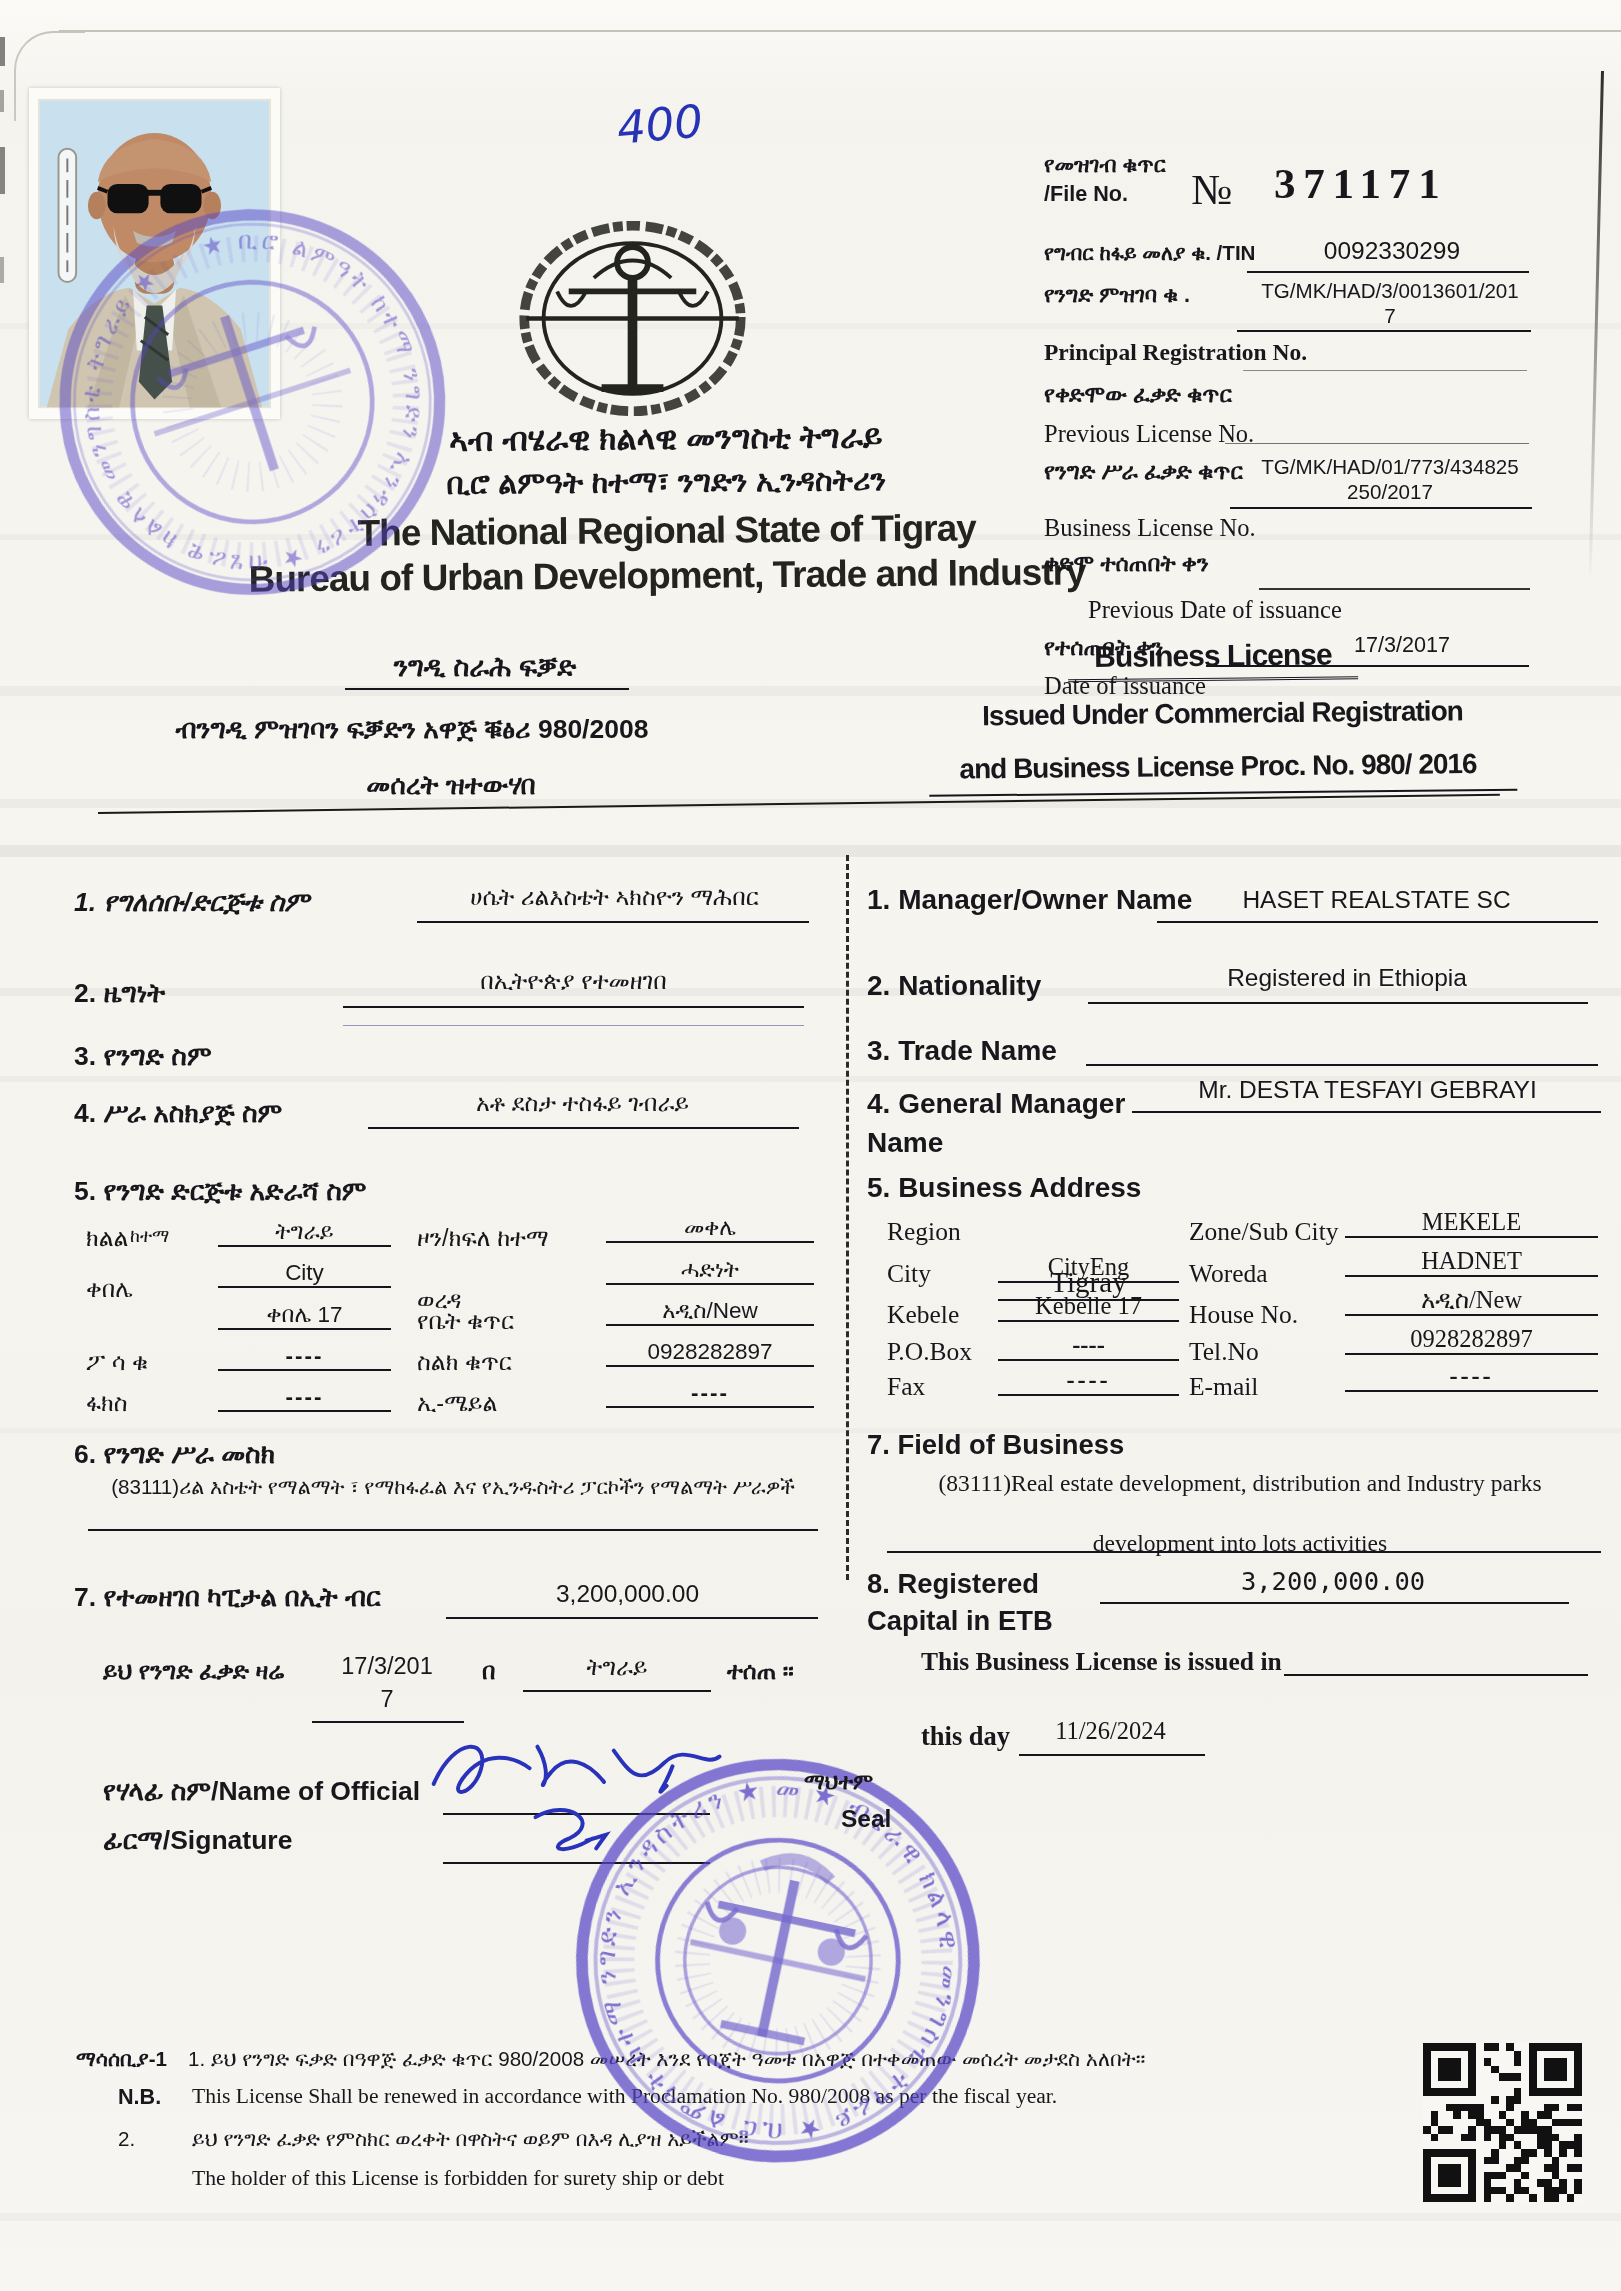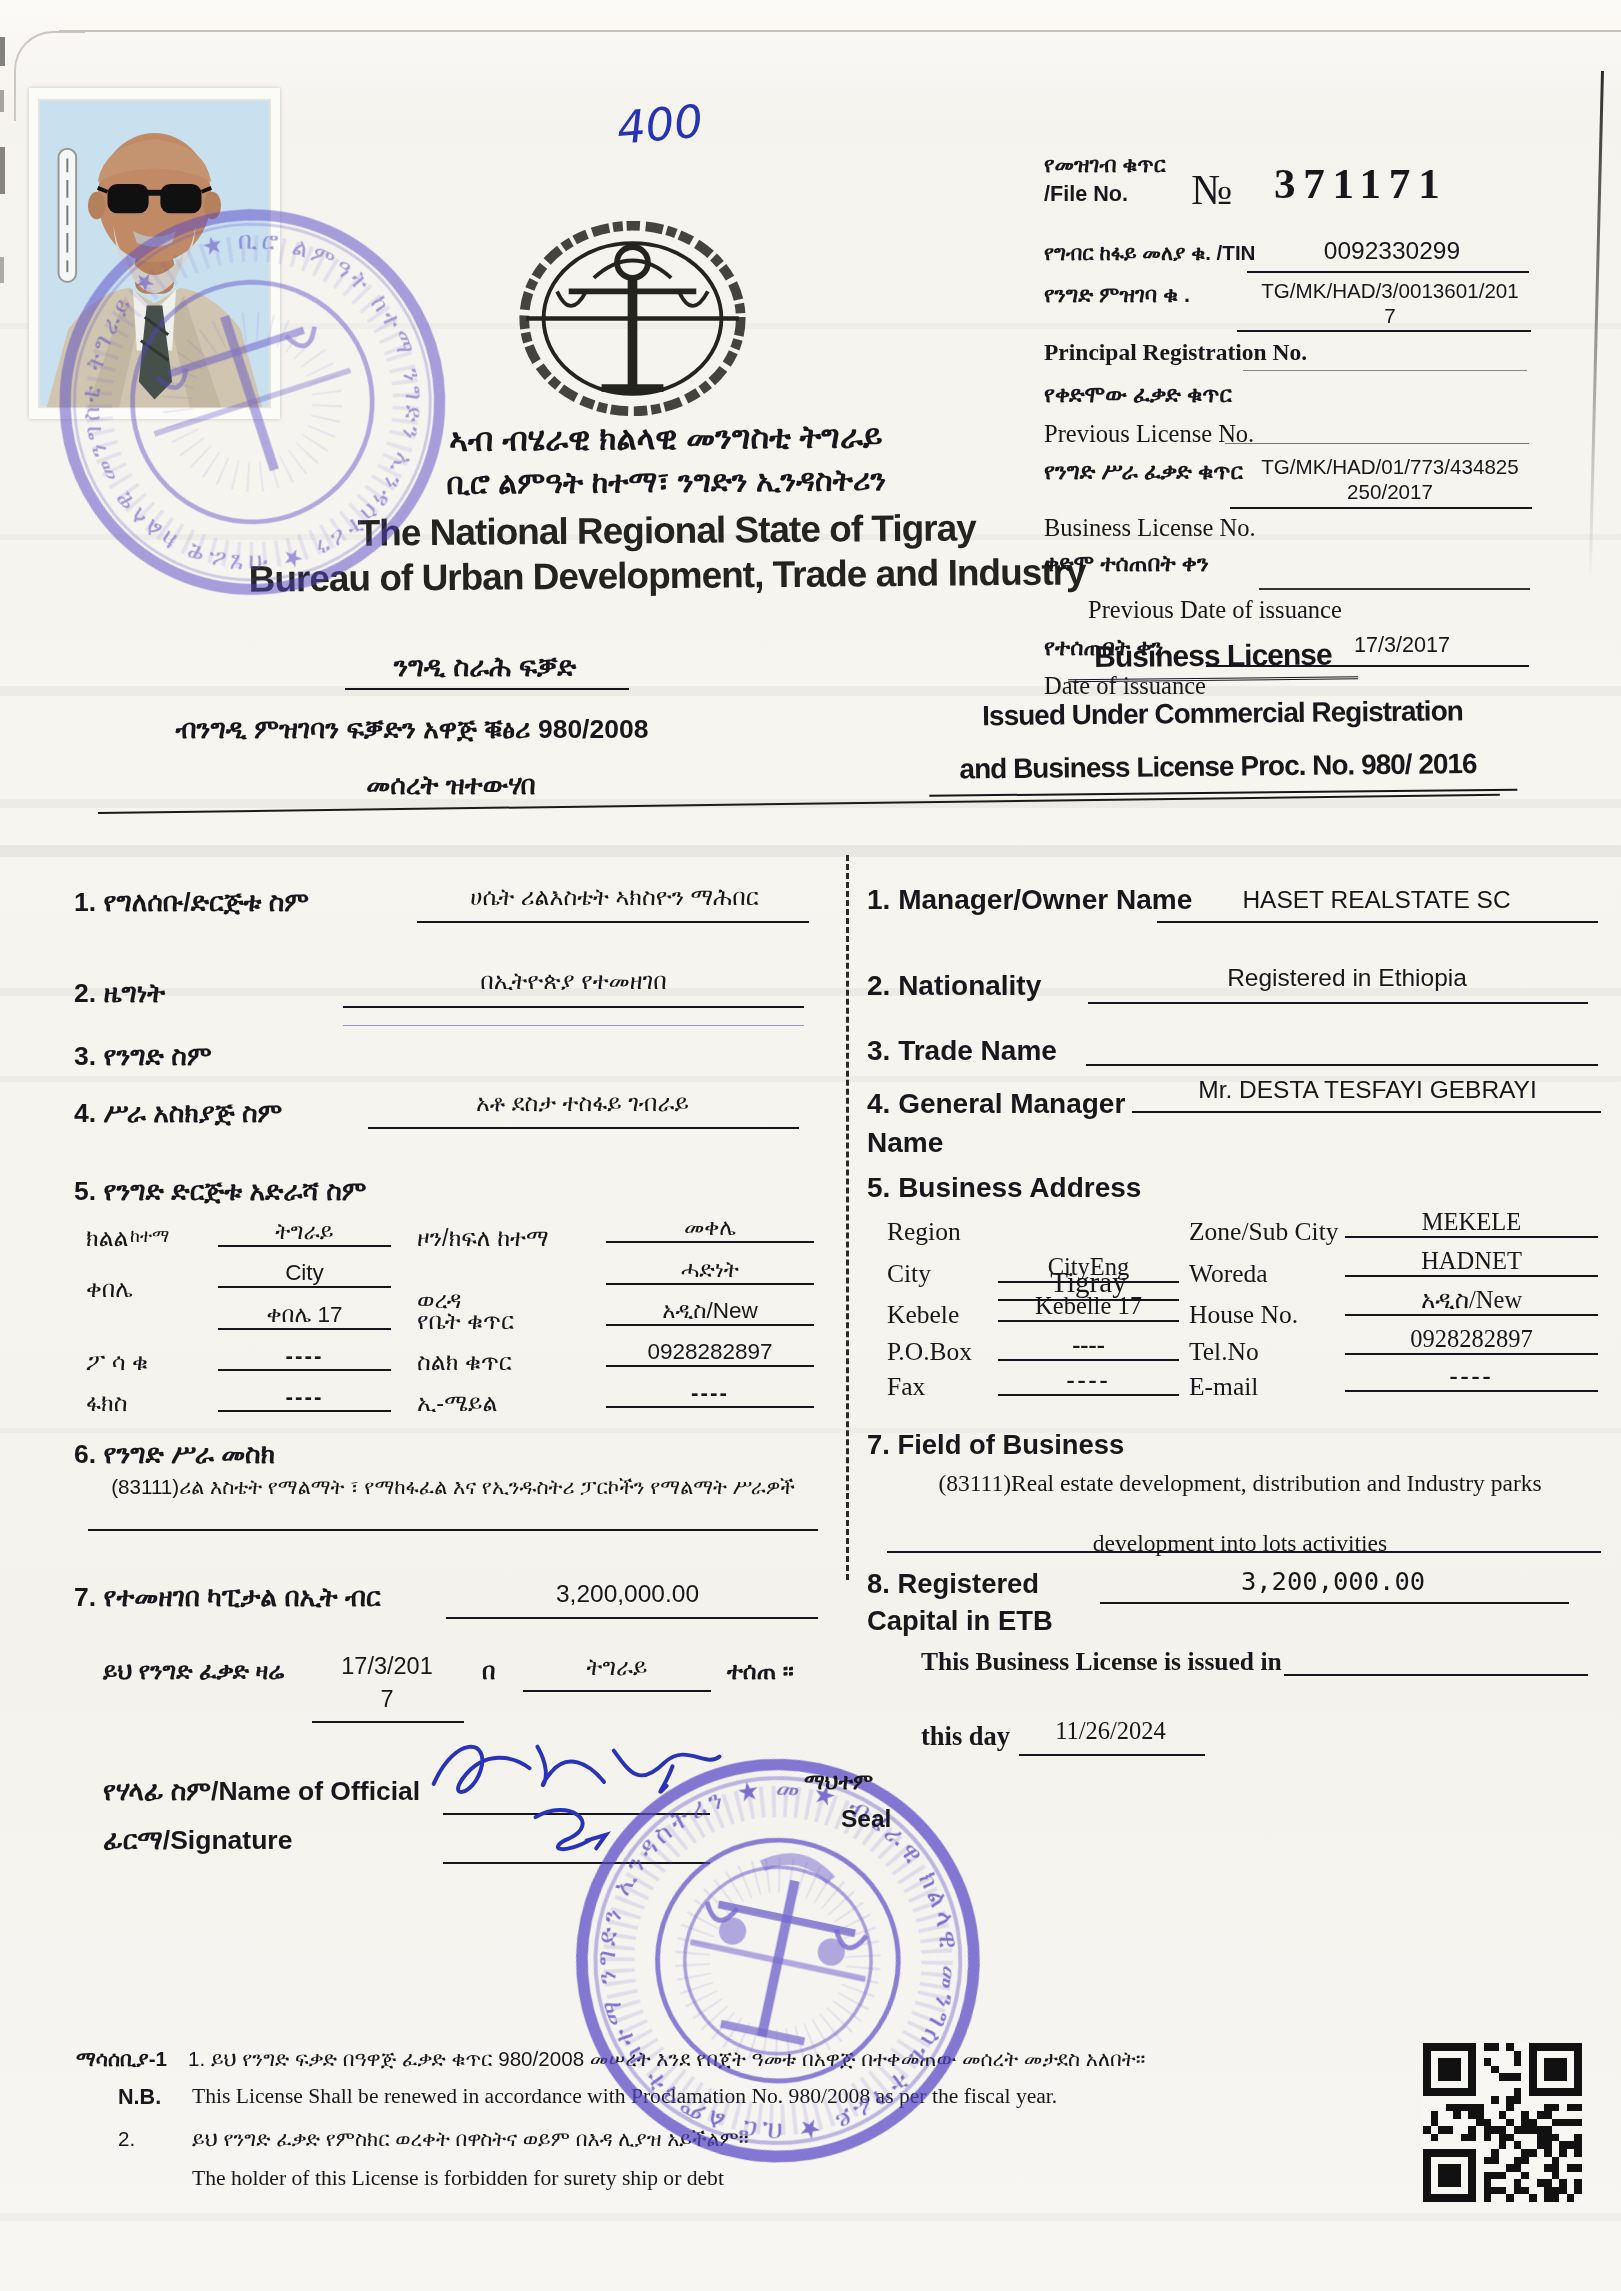--- a/index.html
+++ b/index.html
@@ -158,21 +158,21 @@
     <div class="abs ctr b nowrap" style="left:931px;top:702px;width:568px;font-size:28px;letter-spacing:-1px;">Issued Under Commercial Registration</div>
     <div class="abs ctr b nowrap" style="left:916px;top:755px;width:588px;font-size:28px;letter-spacing:-1px;">and Business License Proc. No. 980/ 2016</div>
     <div class="abs" style="left:921px;top:796px;width:588px;border-bottom:2.9px solid #15151d;"></div>
   </div>
 
   <div class="abs" style="left:98px;top:812px;width:1402px;border-bottom:2.9px solid #1b1b16;transform:rotate(-0.75deg);transform-origin:left;"></div>
 
   <div class="abs" style="left:846px;top:855px;height:725px;border-left:3.9px dashed #2a2a26;"></div>
 
   <div>
-    <div class="abs b nowrap" style="left:74px;top:887px;font-size:26.5px;">1. የግለሰቡ/ድርጅቱ ስም</div>
+    <div class="abs b nowrap" style="left:74px;top:887px;font-size:26.5px;font-style:italic;">1. የግለሰቡ/ድርጅቱ ስም</div>
     <div class="abs ctr nowrap" style="left:421px;top:884px;width:387px;font-size:23.5px;">ሀሴት ሪልእስቴት ኣክስዮን ማሕበር</div>
     <div class="abs" style="left:417px;top:921px;width:392px;border-bottom:2.9px solid #15151d;"></div>
 
     <div class="abs b nowrap" style="left:74px;top:978px;font-size:26.5px;">2. ዜግነት</div>
     <div class="abs ctr nowrap" style="left:353px;top:968px;width:441px;font-size:23.5px;">በኢትዮጵያ የተመዘገበ</div>
     <div class="abs" style="left:343px;top:1006px;width:461px;border-bottom:2.9px solid #15151d;"></div>
     <div class="abs" style="left:343px;top:1025px;width:461px;border-bottom:1px solid #9a92b8;"></div>
 
     <div class="abs b nowrap" style="left:74px;top:1041px;font-size:26.5px;">3. የንግድ ስም</div>
 

